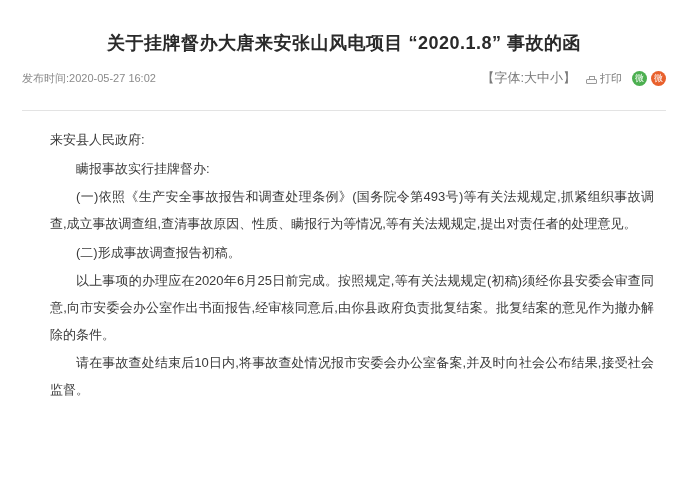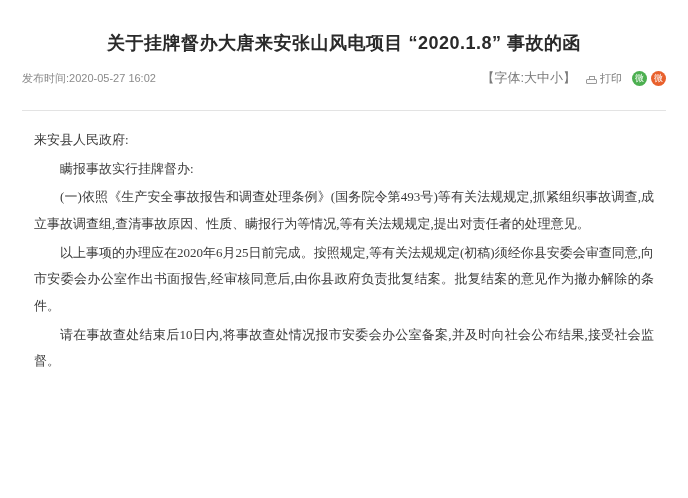--- a/index.html
+++ b/index.html
@@ -114,23 +114,22 @@
   }
   .share-wechat { background: #4caf50; }
   .share-weibo { background: #e8602c; }
   .content {
     padding: 16px 34px 0 34px;
     font-size: 13px;
     line-height: 2.05;
     color: #3a3a3a;
   }
   .content p {
-    margin: 0 0 2px 0;
+    margin: 0 0 2px 16px;
     text-align: justify;
-    font-family: Liberation Serif, serif;
   }
   .indent {
     text-indent: 2em;
   }
   .salutation {
     text-indent: 0;
   }
 </style>
 </head>
 <body>
@@ -151,17 +150,18 @@
         <span class="share-dot share-wechat">微</span>
         <span class="share-dot share-weibo">微</span>
       </span>
     </div>
   </div>
 
   <div class="content">
     <p class="salutation">来安县人民政府:</p>
     <p class="indent">瞒报事故实行挂牌督办:</p>
     <p class="indent">(一)依照《生产安全事故报告和调查处理条例》(国务院令第493号)等有关法规规定,抓紧组织事故调查,成立事故调查组,查清事故原因、性质、瞒报行为等情况,等有关法规规定,提出对责任者的处理意见。</p>
+    <p class="indent">(二)形成事故调查报告初稿。</p>
     <p class="indent">以上事项的办理应在2020年6月25日前完成。按照规定,等有关法规规定(初稿)须经你县安委会审查同意,向市安委会办公室作出书面报告,经审核同意后,由你县政府负责批复结案。批复结案的意见作为撤办解除的条件。</p>
     <p class="indent">请在事故查处结束后10日内,将事故查处情况报市安委会办公室备案,并及时向社会公布结果,接受社会监督。</p>
   </div>
 
 </div>
 
 </body></html>

